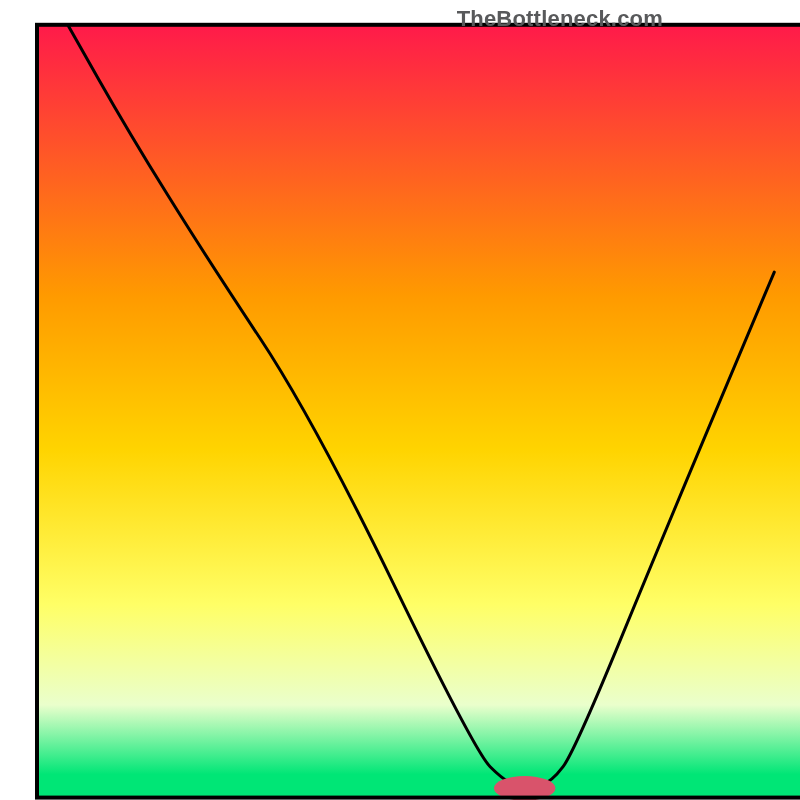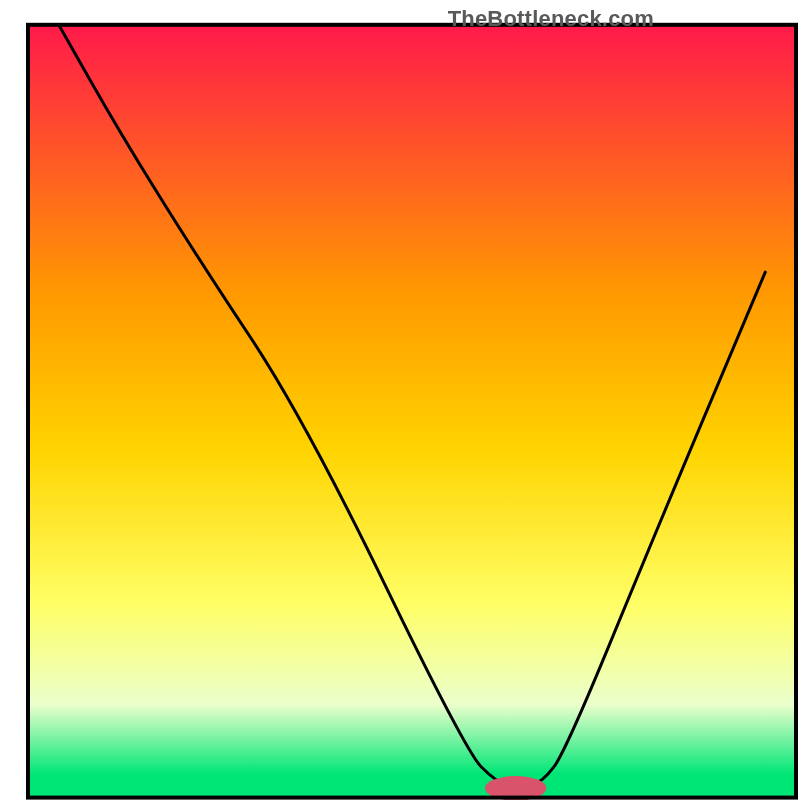--- a/index.html
+++ b/index.html
@@ -8,20 +8,21 @@
     width: 800px;
     height: 800px;
     overflow: hidden;
     background: #ffffff;
     font-family: Arial, Helvetica, sans-serif;
   }
   .container {
     position: relative;
     width: 668px;
     height: 800px;
+    padding-left: 9px;
   }
   .watermark {
     position: absolute;
     top: 6px;
     right: 14px;
     font-size: 22px;
     font-weight: 600;
     color: #58595b;
     z-index: 10;
     letter-spacing: 0.2px;

